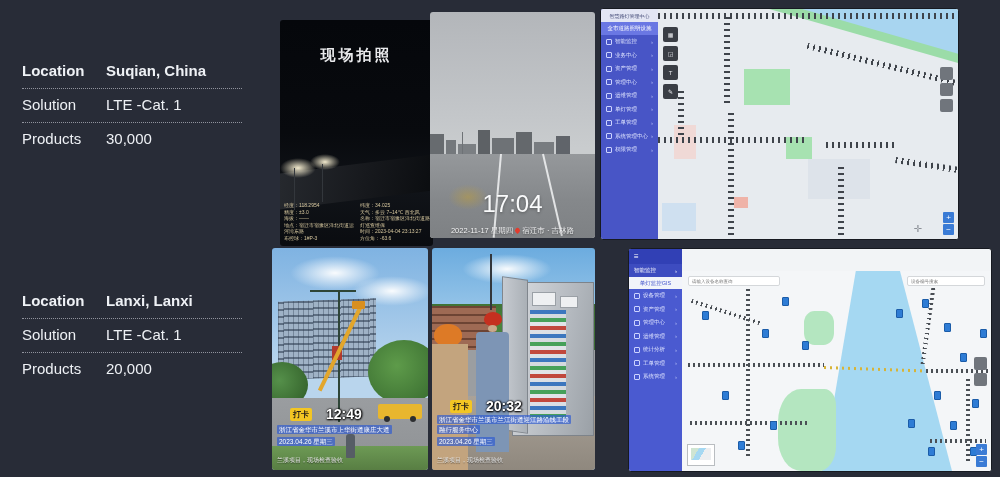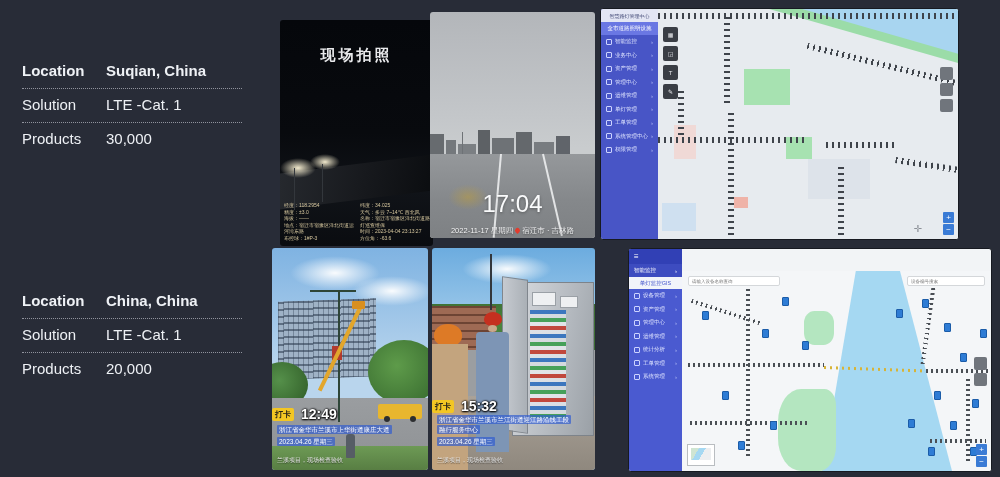--- a/index.html
+++ b/index.html
@@ -89,21 +89,21 @@
   .g4{position:absolute;left:0;top:150px;width:100%;height:72px;background:linear-gradient(#9a9da0,#8e9194);}
   .grass4{position:absolute;left:0;bottom:0;width:100%;height:24px;background:linear-gradient(#6d9a55,#587e43);}
   .pole4{position:absolute;background:#2e4537;}
   .crane{position:absolute;left:86px;top:60px;width:4px;height:92px;background:#e2a62c;
        transform:rotate(26deg);transform-origin:top;}
   .basket{position:absolute;left:80px;top:53px;width:13px;height:8px;background:#d98f1f;border-radius:1px;}
   .truck{position:absolute;left:106px;top:156px;width:44px;height:15px;background:#e8b62e;border-radius:2px;}
   .wheel{position:absolute;width:6px;height:6px;border-radius:50%;background:#2c2e30;}
   .person{position:absolute;background:#565d65;border-radius:3px 3px 1px 1px;}
   .phead{position:absolute;background:#c9a98b;border-radius:50%;}
-  .ckrow{position:absolute;left:0;display:flex;align-items:center;gap:7px;justify-content:center;}
+  .ckrow{position:absolute;left:18px;display:flex;align-items:center;gap:14px;justify-content:center;}
   .badge{background:#f3c623;color:#27221a;font-weight:bold;font-size:8px;padding:1px 3px;border-radius:2px;}
   .cktime{font-size:14px;font-weight:bold;color:#fff;
        text-shadow:0 0 2px #000,0 1px 2px #000,1px 0 2px #000;}
   .ckline{position:absolute;left:5px;font-size:6.5px;color:#fff;}
   .ckline .hl{background:rgba(47,92,210,.68);padding:1px 2px;border-radius:1px;}
   .ckcap{position:absolute;left:5px;font-size:6px;color:#e9e9e9;text-shadow:0 1px 1px rgba(0,0,0,.6);}
 
   
   .tband{position:absolute;left:0;top:56px;width:100%;height:48px;
        background:radial-gradient(ellipse at 30% 45%,#4c8840,#3c6d33 78%);}
@@ -169,21 +169,21 @@
     </div>
     <div class="irow">
       <span class="ilabel">Products</span>
       <span class="ivalue">30,000</span>
     </div>
   </section>
 
   <section class="info" style="top:285px">
     <div class="irow hdr sep">
       <span class="ilabel">Location</span>
-      <span class="ivalue">China, China</span>
+      <span class="ivalue">Lanxi, Lanxi</span>
     </div>
     <div class="irow sep">
       <span class="ilabel">Solution</span>
       <span class="ivalue">LTE -Cat. 1</span>
     </div>
     <div class="irow">
       <span class="ilabel">Products</span>
       <span class="ivalue">20,000</span>
     </div>
   </section>
@@ -361,21 +361,21 @@
     <div class="wires"></div>
     <div class="meter" style="left:100px;top:44px;width:22px;height:12px"></div>
     <div class="meter" style="left:128px;top:48px;width:16px;height:10px"></div>
     <div class="helmet" style="left:2px;top:76px;width:28px;height:22px;background:#dd7a26"></div>
     <div class="body5" style="left:0;top:96px;width:36px;height:126px;background:#c3a47e"></div>
     <div class="helmet" style="left:52px;top:64px;width:18px;height:14px;background:#c5301f"></div>
     <div class="phead" style="left:56px;top:77px;width:9px;height:7px"></div>
     <div class="body5" style="left:44px;top:84px;width:33px;height:120px;background:#7d95b5;border-radius:4px 4px 0 0"></div>
     <div class="ckrow" style="top:150px">
       <span class="badge">打卡</span>
-      <span class="cktime">15:32</span>
+      <span class="cktime">20:32</span>
     </div>
     <div class="ckline" style="top:168px"><span class="hl">浙江省金华市兰溪市兰江街道迎江路沿线工段</span></div>
     <div class="ckline" style="top:178px"><span class="hl">融行服务中心</span></div>
     <div class="ckline" style="top:190px"><span class="hl">2023.04.26 星期三</span></div>
     <div class="ckcap" style="top:208px">兰溪项目，现场检查验收</div>
   </figure>
 
   <figure class="ph" id="ph6" style="margin:0">
     <aside class="sb6">
       <div class="sb6-top">≡</div>

